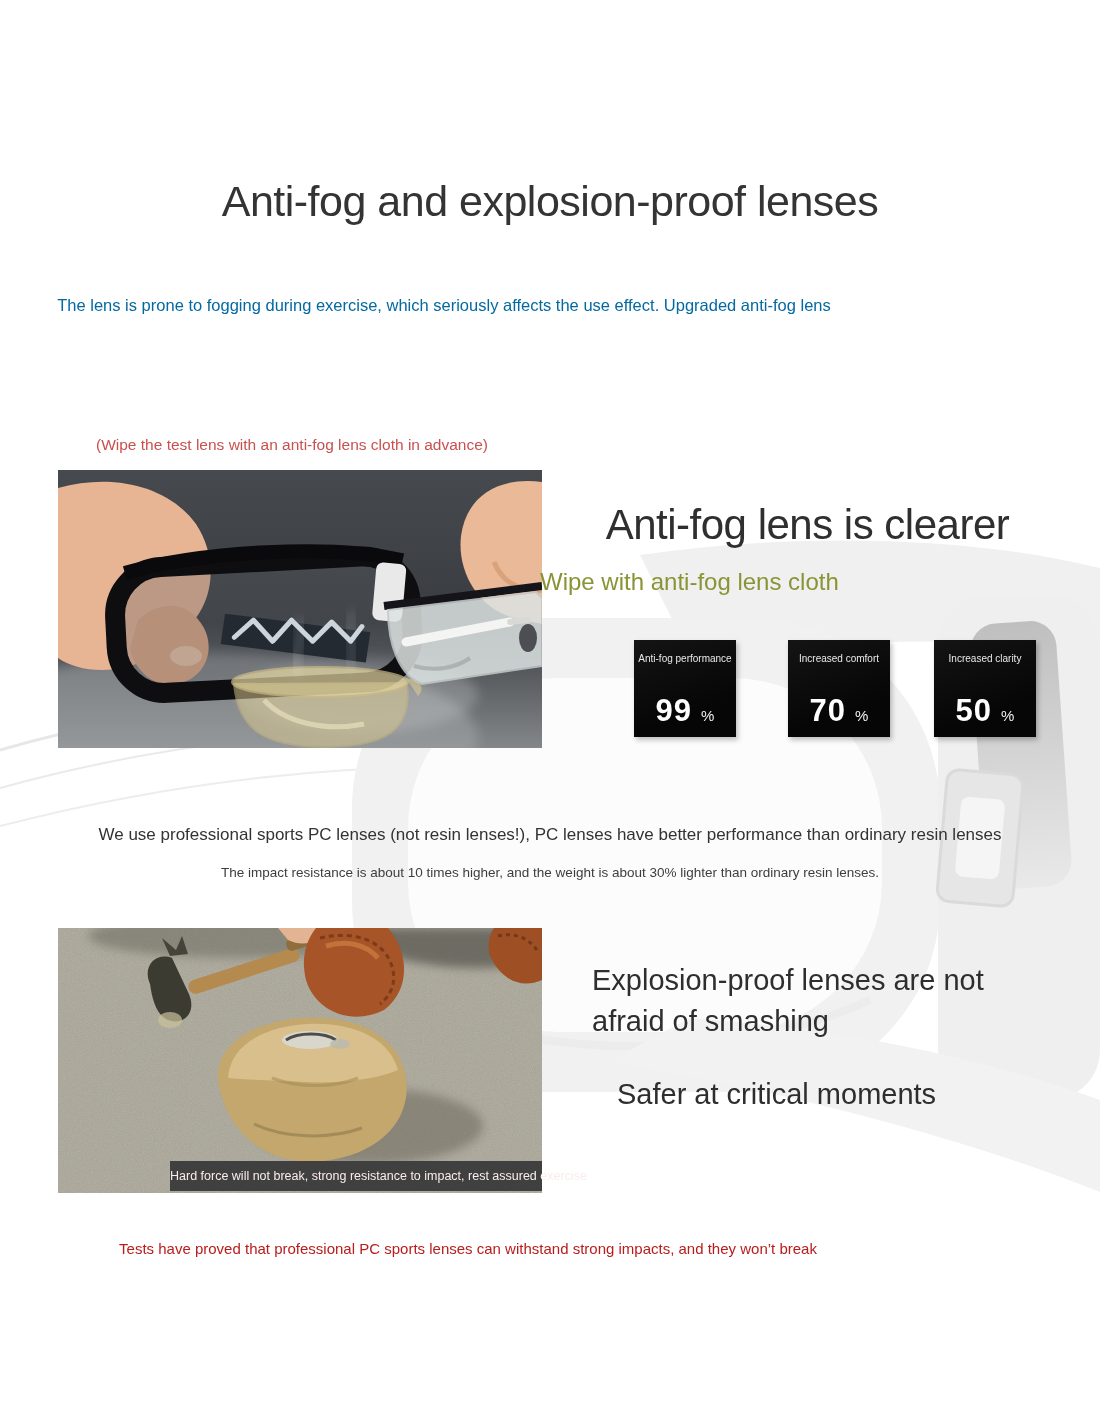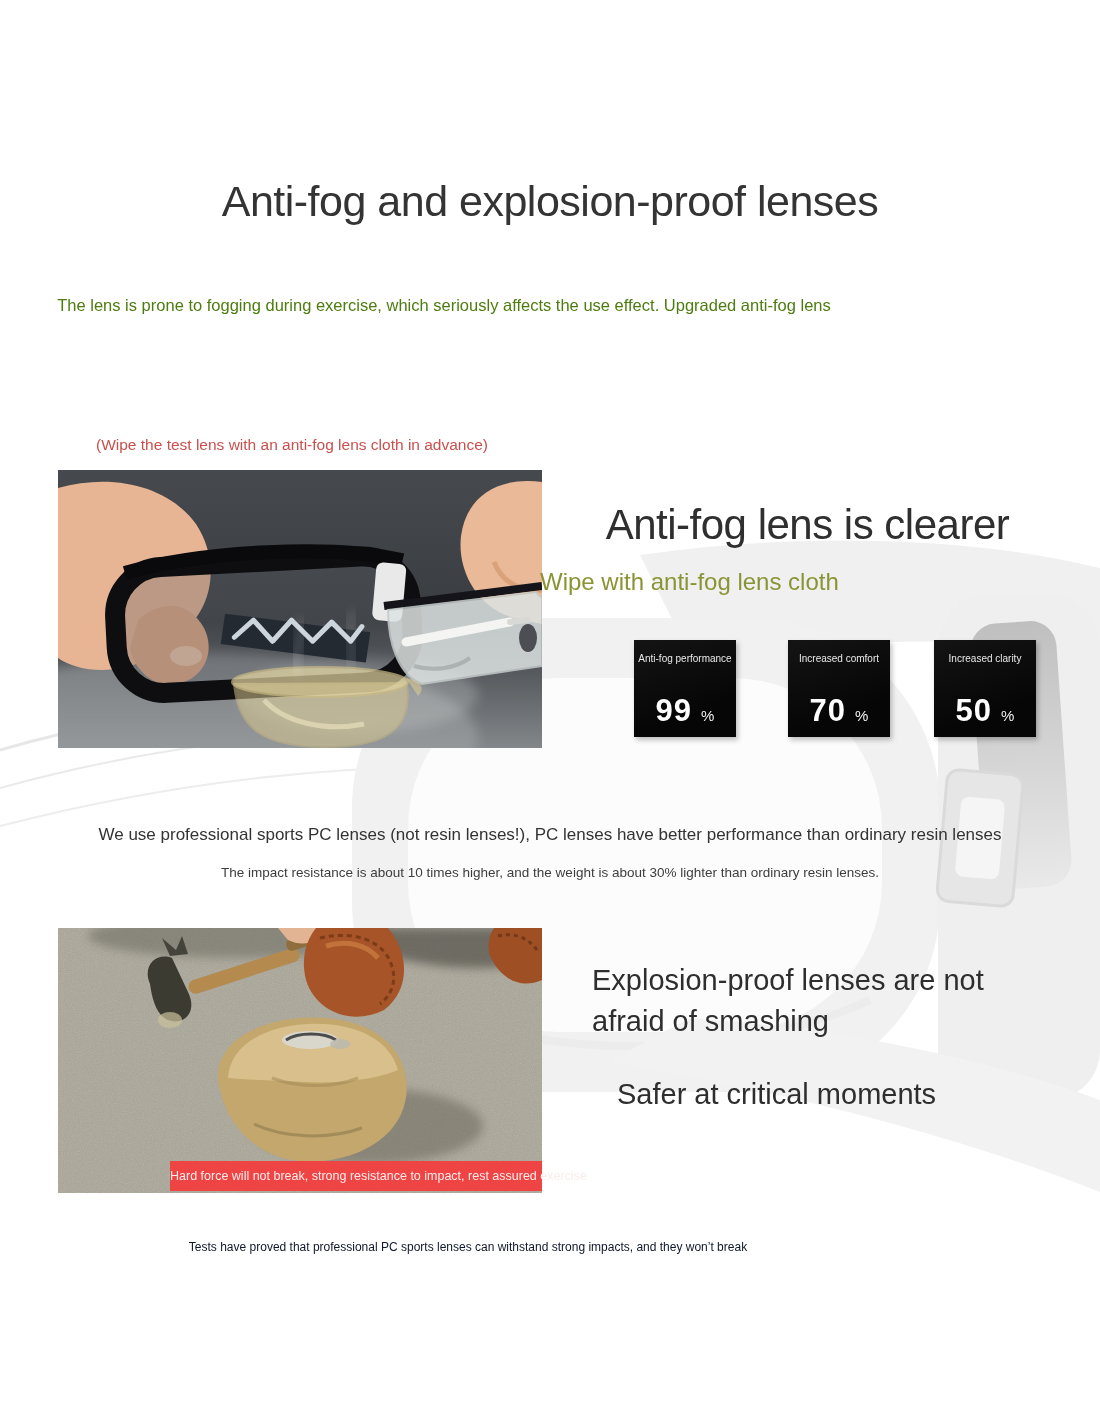--- a/index.html
+++ b/index.html
@@ -7,21 +7,21 @@
     position:relative;width:1100px;height:1422px;margin:0 auto;
     background:#ffffff;overflow:hidden;
     font-family:"Liberation Sans", sans-serif;color:#3b3b3b;
   }
   .abs{position:absolute;}
   
   .page-title{
     top:148px;left:0;width:1100px;text-align:center;
     font-size:43px;font-weight:400;letter-spacing:-0.5px;color:#343434;
   }
-  .intro-line1{top:279px;left:0;width:888px;text-align:center;font-size:16.5px;color:#4d7c0f;}
+  .intro-line1{top:279px;left:0;width:888px;text-align:center;font-size:16.5px;color:#0369a1;}
   .intro-line2{top:327px;left:0;width:1100px;text-align:center;font-size:16.5px;color:#4a4a4a;}
   .red-note{top:436px;left:96px;font-size:15.5px;color:#c9504e;}
   .antifog-heading{
     top:466px;left:540px;width:535px;text-align:center;
     font-size:42px;font-weight:400;letter-spacing:-0.5px;color:#2f2f2f;
   }
   .antifog-subheading{top:568px;left:540px;width:535px;font-size:24px;color:#8a9434;}
   
   .stat{
     top:640px;width:102px;height:97px;background:linear-gradient(160deg,#141414 0%,#060606 70%);
@@ -34,27 +34,27 @@
   .stat-unit{font-size:15px;margin-left:9px;color:#f0f0f0;}
   
   .pc-line1{top:808px;left:0;width:1100px;text-align:center;font-size:17px;color:#333333;}
   .pc-line2{top:851px;left:0;width:1100px;text-align:center;font-size:13.5px;color:#3d3d3d;}
   
   .photo1{top:470px;left:58px;width:484px;height:278px;}
   .photo2{top:928px;left:58px;width:484px;height:265px;}
   .photo1 svg,.photo2 svg{display:block;}
   .impact-banner{
     position:absolute;left:112px;right:0;bottom:2px;height:30px;
-    background:#ef4444;color:#fbecec;font-size:12.5px;line-height:30px;
+    background:#404040;color:#fbecec;font-size:12.5px;line-height:30px;
     text-align:center;white-space:nowrap;
   }
   
   .exp-heading{top:960px;left:592px;width:460px;font-size:29px;line-height:41px;color:#2e2e2e;}
   .exp-safer{top:1078px;left:617px;font-size:29px;color:#2e2e2e;}
-  .footer-red{top:1240px;left:0;width:936px;text-align:center;font-size:12px;color:#0f172a;}
+  .footer-red{top:1240px;left:0;width:936px;text-align:center;font-size:15px;color:#b91c1c;}
   
   .ghost{top:540px;left:0;z-index:0;}
   .layer{z-index:1;}
 </style>
 </head>
 <body>
 
 <div class="page">
 
   <svg class="abs ghost" width="1100" height="660" viewBox="0 0 1100 660" aria-hidden="true">

